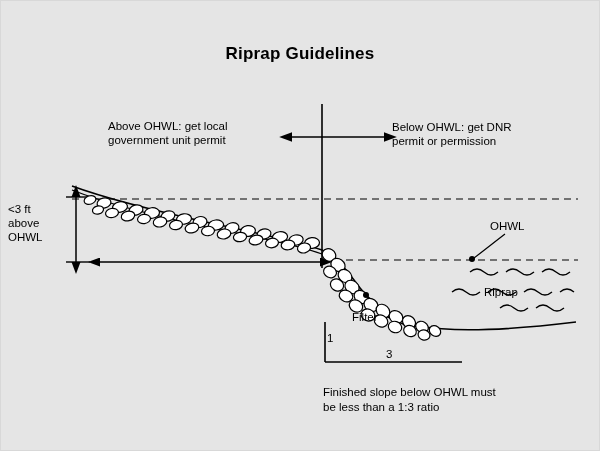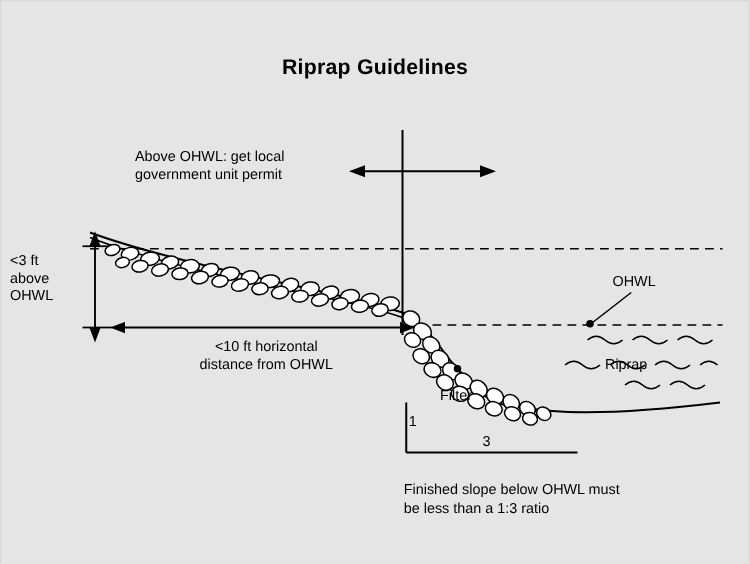--- a/index.html
+++ b/index.html
@@ -195,25 +195,25 @@
     </g>
 
     <g stroke="#000" fill="none">
       <line x1="325" y1="322" x2="325" y2="362" stroke-width="1.6"></line>
       <line x1="325" y1="362" x2="462" y2="362" stroke-width="1.6"></line>
     </g>
   </svg>
 
   <div class="lbl bold" id="lbl-above-permit">Above OHWL: get local
 government unit permit</div>
+  <div class="lbl" id="lbl-below-permit">Below OHWL: get DNR
+permit or permission</div>
   <div class="lbl bold" id="lbl-lt3ft">&lt;3 ft
 above
 OHWL</div>
-  <div class="lbl bold" id="lbl-lt10ft">&lt;10 ft horizontal
-distance from OHWL</div>
   <div class="lbl" id="lbl-ohwl">OHWL</div>
   <div class="lbl" id="lbl-water">Riprap</div>
   <div class="lbl" id="lbl-filter">Filter</div>
   <div class="lbl" id="lbl-one">1</div>
   <div class="lbl" id="lbl-three">3</div>
   <div class="lbl" id="lbl-footnote">Finished slope below OHWL must
 be less than a 1:3 ratio</div>
 </div>
 
 </body></html>

